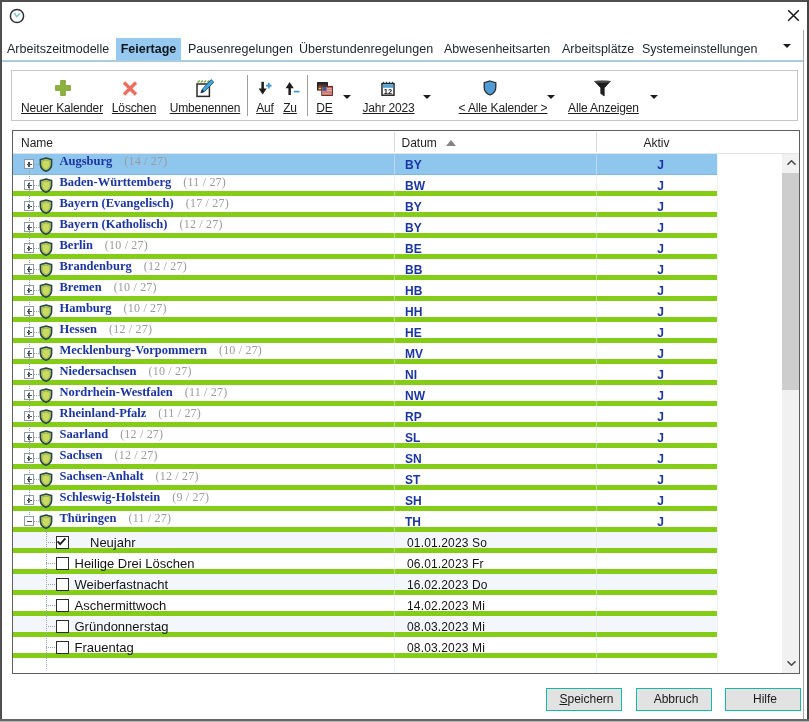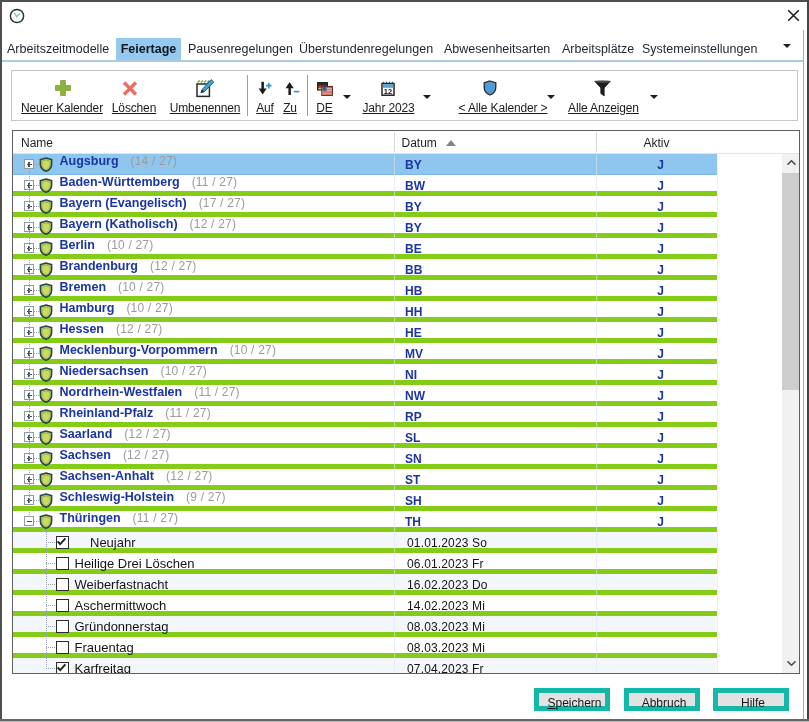--- a/index.html
+++ b/index.html
@@ -35,37 +35,37 @@
 .row { position:absolute; left:0; width:703.5px; height:21px; background:#fff; }
 .row.sel { background:#8ec6ee; }
 .row.tint { background:#f3f7fc; }
 .row { border-bottom:5px solid #84cc16; }
 .row.sel { border-bottom:1px solid #7fb8e4; }
 .exp { position:absolute; width:10px; height:10px; border:1px solid #8f9aa6; background:#fff; }
 .eh { position:absolute; left:1.5px; top:3.5px; width:5px; height:1.6px; background:#44505c; }
 .ev { position:absolute; left:3.2px; top:1.8px; width:1.6px; height:5px; background:#44505c; }
 .dot-h { position:absolute; height:0; border-top:1px dotted #9aa4ae; }
 .sh { position:absolute; }
-.nm { position:absolute; top:0; font-size:12.5px; font-weight:bold; color:#1b35a3; white-space:pre; }
+.nm { position:absolute; top:0; font-size:12.5px; font-weight:bold; color:#1b35a3; white-space:pre;font-family:Liberation Serif, serif; }
 .cnt { font-size:12px; font-weight:normal; color:#9b9b9b; margin-left:12px; letter-spacing:0.2px; }
 .cd { position:absolute; top:3.5px; font-size:12px; font-weight:bold; color:#1b35a3; }
 .jj { position:absolute; left:587px; width:121px; text-align:center; top:3.5px; font-size:12px; font-weight:bold; color:#1b35a3; }
 .cb { position:absolute; width:13px; height:13px; border:1.6px solid #2b2b2b; background:#fff; }
 .cb svg { position:absolute; left:-1.6px; top:-1.6px; }
 .hn { position:absolute; top:3px; font-size:13px; color:#141414; white-space:pre; }
 .hd { position:absolute; top:3.5px; font-size:12px; color:#141414; letter-spacing:0.15px; }
 
 #tv1 { position:absolute; left:15.5px; top:40px; width:0; height:346px; border-left:1px dotted #9aa4ae; }
 #tv2 { position:absolute; left:32.5px; top:399px; width:0; height:139px; border-left:1px dotted #9aa4ae; }
 
 #sbar { position:absolute; left:769px; top:23px; width:17px; height:519px; background:#f1f1f1; }
 #sthumb { position:absolute; left:769px; top:41.5px; width:17px; height:217px; background:#cdcdcd; }
 .schev { position:absolute; left:773.5px; }
 
-.btn { position:absolute; top:688px; width:76px; height:23px; background:#e2e2e2; border:5px solid #14b8a6; font-size:12px; color:#1a1a1a; text-align:center; line-height:21px; text-indent:5px; }
+.btn { position:absolute; top:688px; width:76px; height:23px; background:#e2e2e2; border:1px solid #14b8a6; font-size:12px; color:#1a1a1a; text-align:center; line-height:21px; text-indent:5px;margin-left:12px; }
 </style></head>
 <body>
 <div id="win">
   <div id="b-top"></div>
     <div id="b-left"></div>
     <div id="b-right"></div>
     <div id="b-inner-r"></div>
     <div id="b-bot"></div>
     <div id="b-bot2"></div>
   <svg class="abs" style="left:9px;top:8px" width="16" height="16" viewBox="0 0 16 16">
@@ -435,30 +435,20 @@
         <div class="cb" style="left:43px;top:3.5px"></div>
         <div class="hn" style="left:61.5px">Gründonnerstag</div>
         <div class="hd" style="left:394px">08.03.2023 Mi</div>
       </div>
     <div class="row hrow" style="top:506.0px">
         <div class="dot-h" style="left:33px;top:9.5px;width:9px"></div>
         <div class="cb" style="left:43px;top:3.5px"></div>
         <div class="hn" style="left:61.5px">Frauentag</div>
         <div class="hd" style="left:394px">08.03.2023 Mi</div>
       </div>
-    <div class="row hrow tint" style="top:527.0px">
-        <div class="dot-h" style="left:33px;top:9.5px;width:9px"></div>
-        <div class="cb" style="left:43px;top:3.5px">
-          <svg width="13" height="13" viewBox="0 0 13 13">
-            <path d="M2.6 6.3 L5.2 9.2 L10.4 3.4" fill="none" stroke="#1f1f1f" stroke-width="1.9"></path>
-          </svg>
-        </div>
-        <div class="hn" style="left:61.5px">Karfreitag</div>
-        <div class="hd" style="left:394px">07.04.2023 Fr</div>
-      </div>
     <div class="vline" style="left:381px"></div>
     <div class="vline" style="left:582.5px"></div>
     <div class="vline" style="left:703.5px"></div>
     <div id="tv1"></div>
       <div id="tv2"></div>
     <div class="hcell" style="left:8px">Name</div>
     <div class="hcell" style="left:388.5px">Datum</div>
     <svg class="abs" style="left:433px;top:9px" width="10" height="6" viewBox="0 0 10 6">
         <path d="M5 0 L10 6 H0 Z" fill="#848484"></path>
       </svg>

